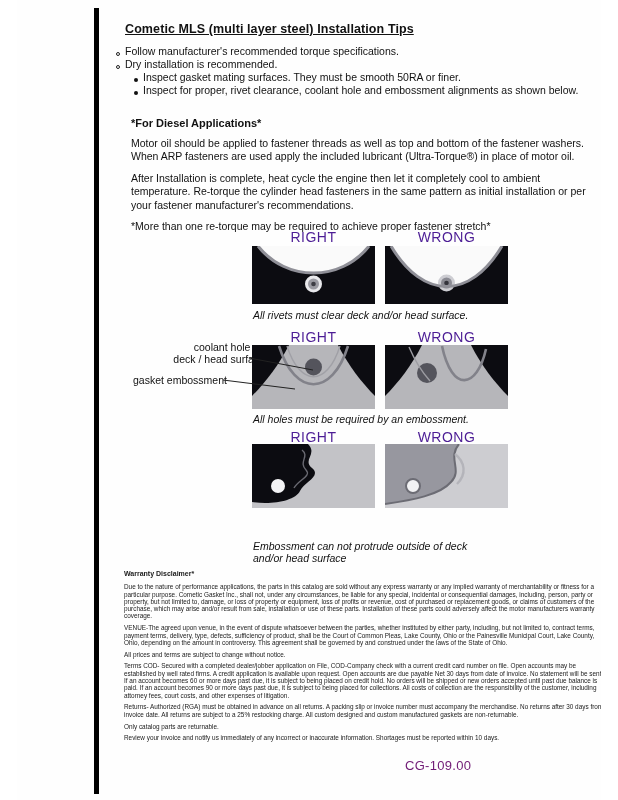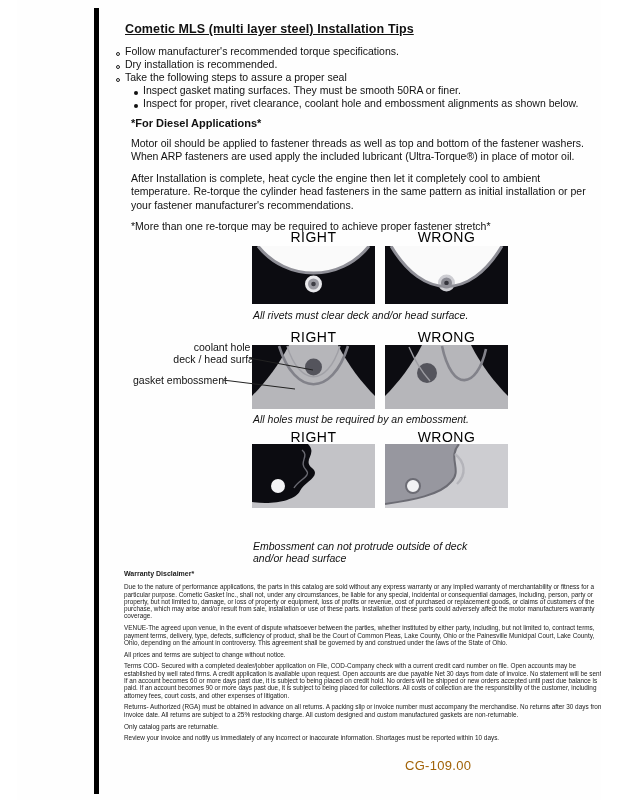--- a/index.html
+++ b/index.html
@@ -21,54 +21,50 @@
   .b-row { display:flex; align-items:center; }
   .b-row.sub { margin-left:18px; }
   .o-dot { flex:none; width:4px; height:4px; border:1px solid #222; border-radius:50%; margin:4px 5px 0 0; }
   .f-dot { flex:none; width:4px; height:4px; background:#111; border-radius:50%; margin:4px 5px 0 0; }
 
   #diesel { position:absolute; left:114px; top:117px; width:465px; font-size:10.5px; line-height:13.5px; }
   #diesel .heading { font-weight:700; font-size:11px; margin-bottom:6px; }
   #diesel p { margin-bottom:8px; }
   #diesel .note { margin-top:4px; }
 
-  .rw-label { position:absolute; width:123px; text-align:center; font-size:14px; color:#000000; letter-spacing:.5px; }
+  .rw-label { position:absolute; width:123px; text-align:center; font-size:14px; color:#4c1d95; letter-spacing:.5px; }
   .panel { position:absolute; width:123px; }
   .panel svg { display:block; }
   .caption { position:absolute; font-size:10.5px; line-height:12px; color:#111;font-style:italic; }
   .callout { position:absolute; font-size:10.5px; line-height:11.5px; white-space:pre-line; color:#111; }
   #callout-lines { position:absolute; left:200px; top:346px; pointer-events:none; z-index:5; }
 
   #legal { position:absolute; left:107px; top:570px; width:484px; font-size:6.4px; line-height:7.3px; color:#1a1a1a; }
   #legal .heading { font-weight:700; font-size:7px; margin-bottom:6px; }
   #legal p { margin-bottom:4.5px; }
 
-  #doc-code { position:absolute; left:388px; top:758px; font-size:13px; letter-spacing:.3px; color:#a16207; }
+  #doc-code { position:absolute; left:388px; top:758px; font-size:13px; letter-spacing:.3px; color:#701a75; }
 </style>
 </head>
 <body>
 
 <div id="page">
 
   <div id="left-rule"></div>
 
   <h1 id="title">Cometic MLS (multi layer steel) Installation Tips</h1>
 
   <div id="tips">
     <div class="b-row">
       <span class="o-dot"></span>
       <span>Follow manufacturer's recommended torque specifications.</span>
     </div>
     <div class="b-row">
       <span class="o-dot"></span>
       <span>Dry installation is recommended.</span>
-    </div>
-    <div class="b-row">
-      <span class="o-dot"></span>
-      <span>Take the following steps to assure a proper seal</span>
     </div>
     <div class="b-row sub">
       <span class="f-dot"></span>
       <span>Inspect gasket mating surfaces.  They must be smooth 50RA or finer.</span>
     </div>
     <div class="b-row sub">
       <span class="f-dot"></span>
       <span>Inspect for proper, rivet clearance, coolant hole and embossment alignments as shown below.</span>
     </div>
   </div>

